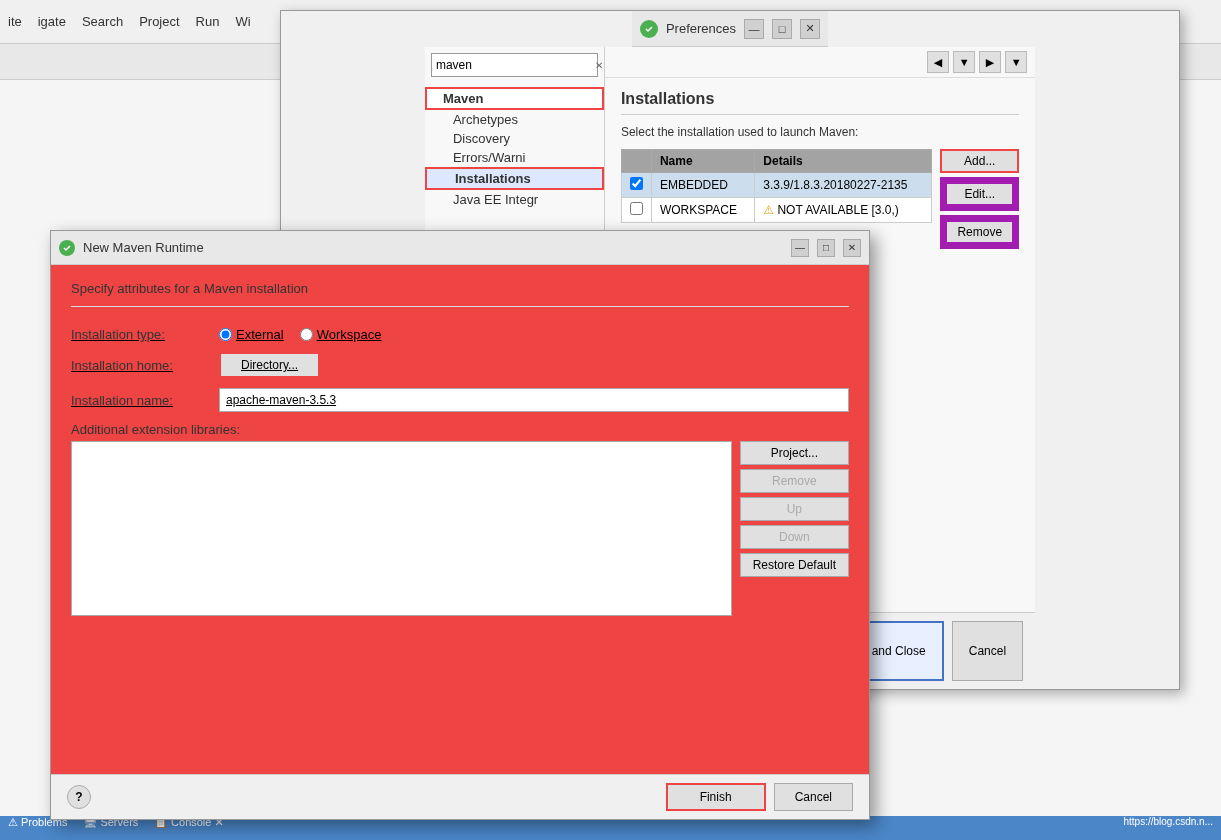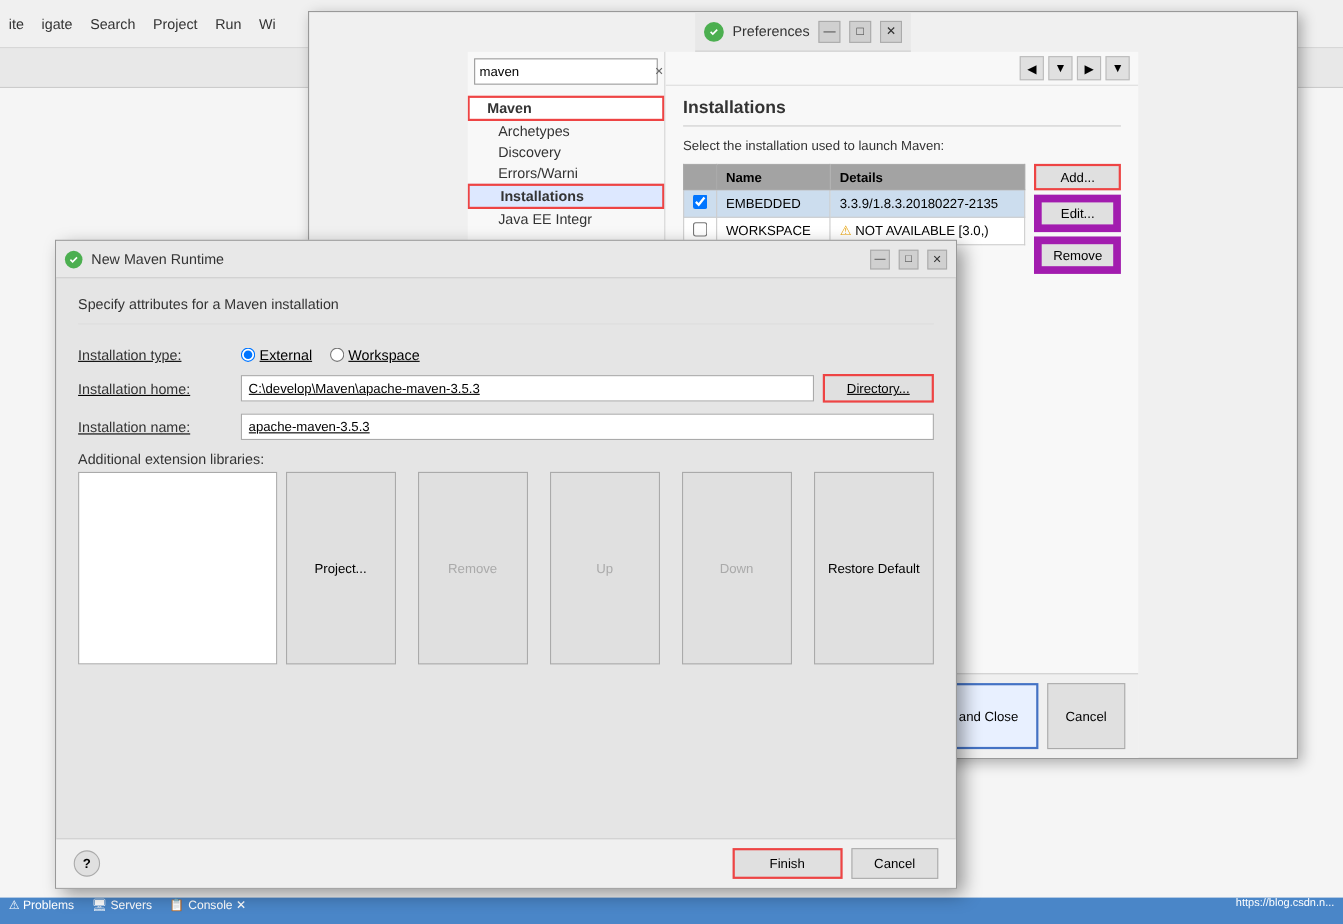--- a/index.html
+++ b/index.html
@@ -291,25 +291,25 @@
       font-size: 12px;
     }
     .apply-close-btn {
       background: #e8f0ff;
       border: 2px solid #4472c4;
     }
 
     
     .maven-dialog {
       position: absolute;
-      top: 218px;
+      top: 230px;
       left: 50px;
       width: 820px;
       height: 590px;
-      background: #e5e5e5;
+      background: #ef4444;
       border: 1px solid #999;
       box-shadow: 6px 6px 16px rgba(0,0,0,0.4);
       display: flex;
       flex-direction: column;
       z-index: 10;
     }
     .maven-titlebar {
       background: #e8e8e8;
       border-bottom: 1px solid #ccc;
       height: 34px;
@@ -414,22 +414,22 @@
       gap: 8px;
     }
     .libraries-list {
       flex: 1;
       height: 175px;
       border: 1px solid #aaa;
       background: white;
     }
     .libraries-buttons {
       display: flex;
-      flex-direction: row;
-      gap: 20px;
+      flex-direction: column;
+      gap: 4px;
     }
     .lib-btn {
       padding: 4px 12px;
       background: #e0e0e0;
       border: 1px solid #aaa;
       cursor: pointer;
       font-size: 12px;
       min-width: 100px;
       text-align: center;
     }
@@ -627,21 +627,20 @@
         </label>
         <label class="radio-option">
           <input type="radio" name="install-type" style="">
           <span>Workspace</span>
         </label>
       </div>
     </div>
 
     <div class="form-row">
       <span class="form-label">Installation home:</span>
-      <input type="text" class="form-input" value="C:\develop\Maven\apache-maven-3.5.3" style="">
       <button class="dir-btn">Directory...</button>
     </div>
 
     <div class="form-row">
       <span class="form-label">Installation name:</span>
       <input type="text" class="form-input" value="apache-maven-3.5.3" style="">
     </div>
 
     <div class="libraries-section">
       <div class="libraries-label">Additional extension libraries:</div>

